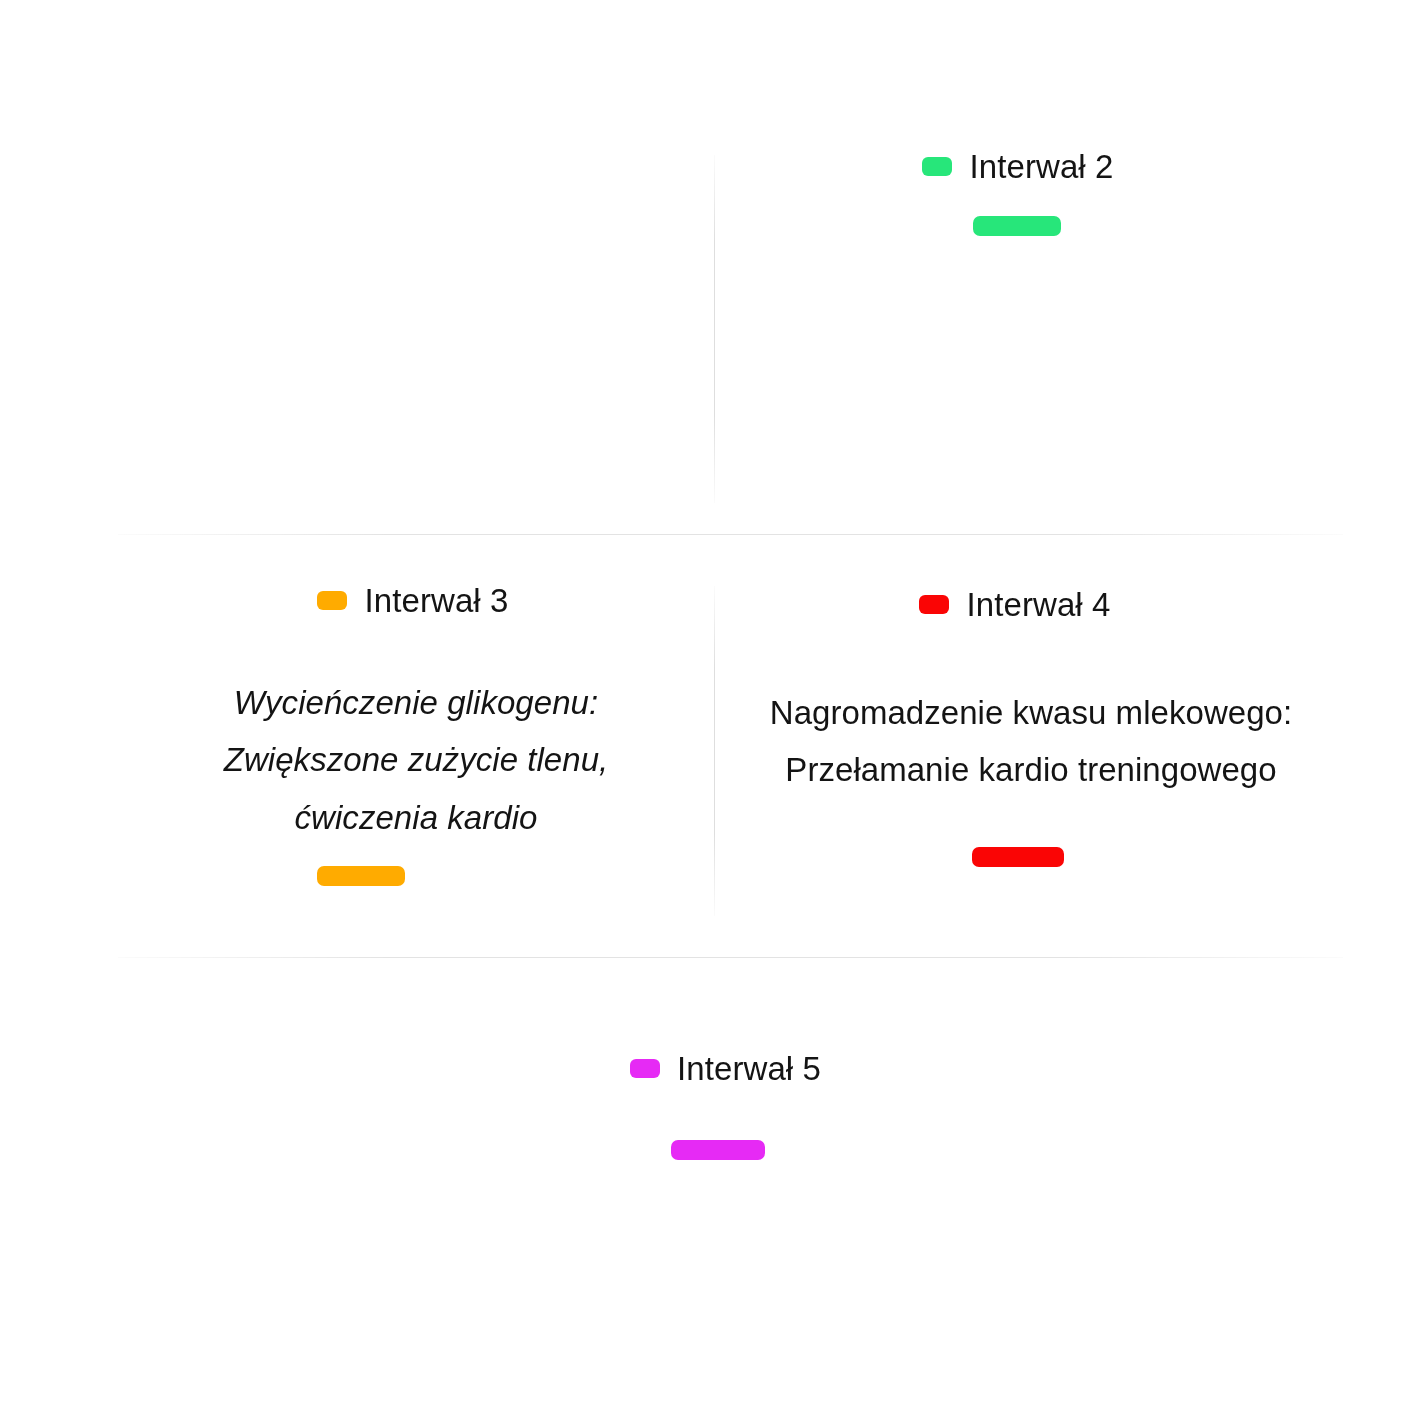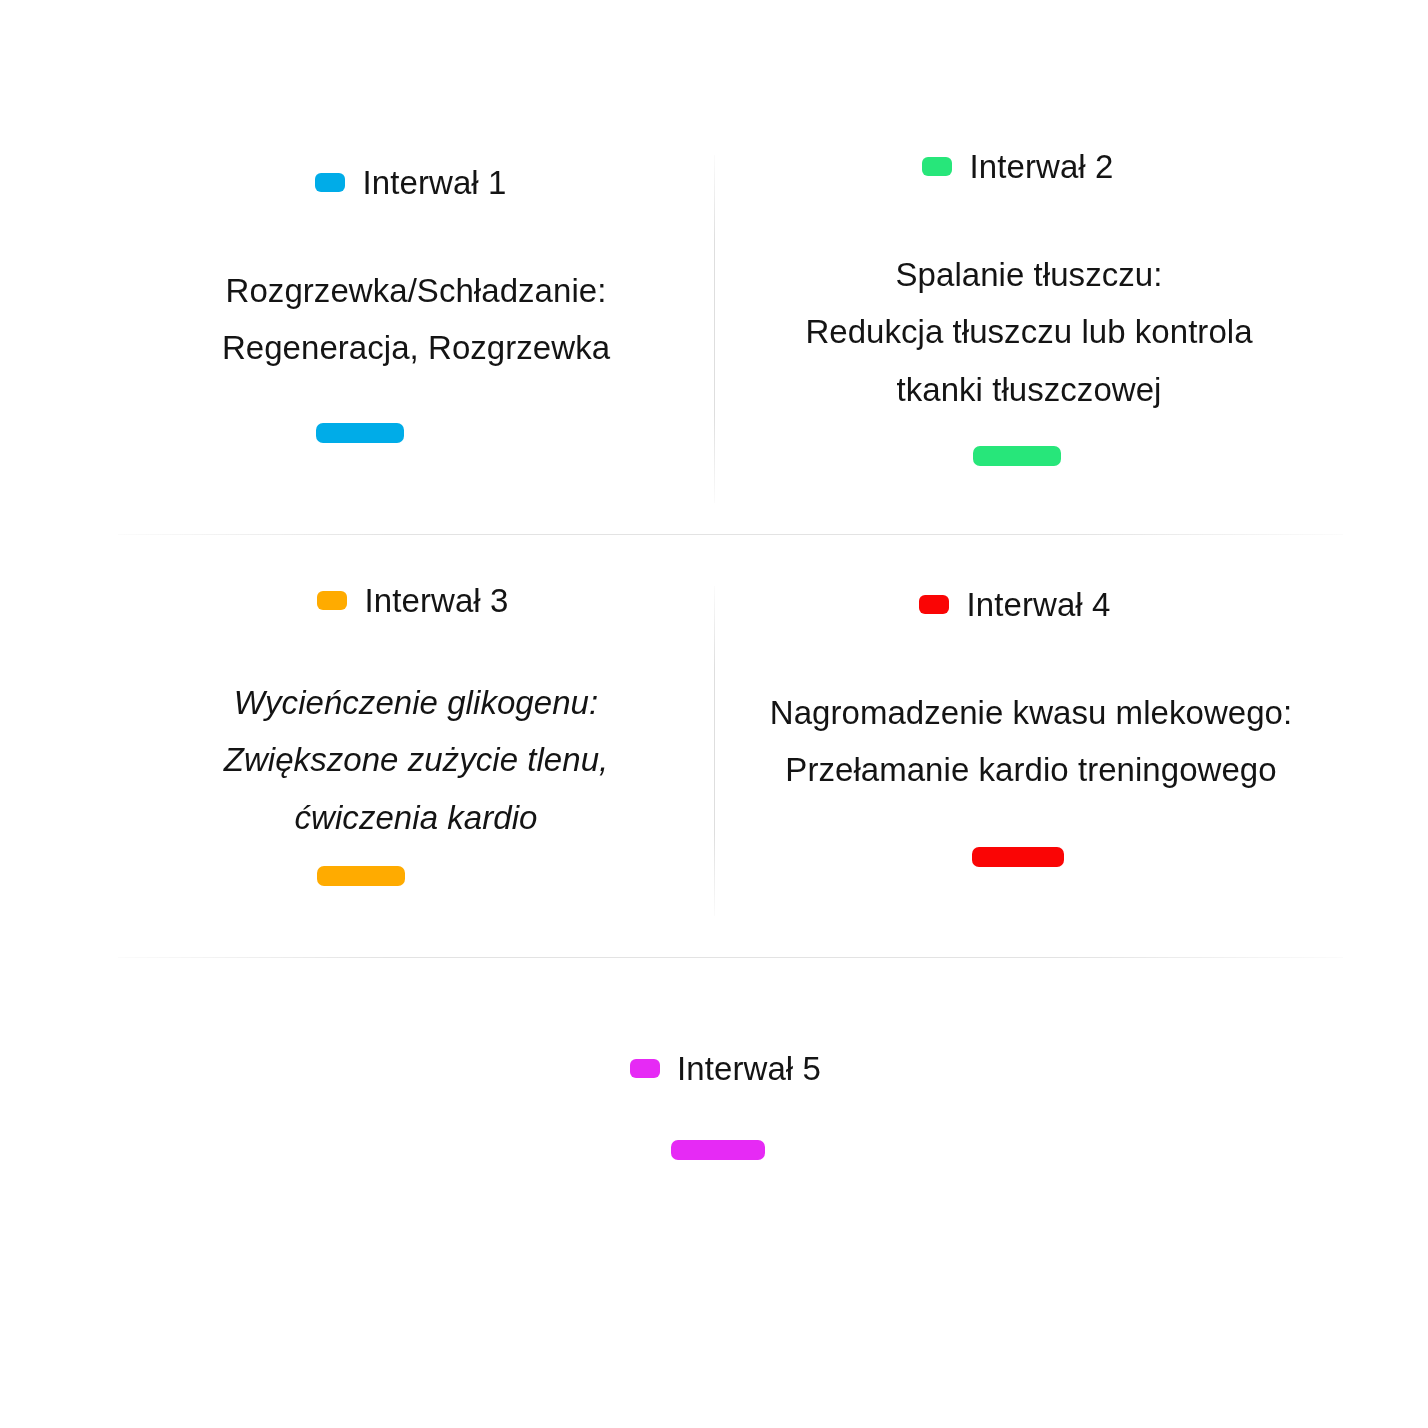--- a/index.html
+++ b/index.html
@@ -139,38 +139,26 @@
 </head>
 <body style="background: rgb(255, 255, 255); color: rgb(20, 20, 20);">
 
 <div class="board">
 
   <div class="h-divider d1"></div>
   <div class="h-divider d2"></div>
   <div class="v-divider v1"></div>
   <div class="v-divider v2"></div>
 
-  <div class="cell cell-r1c1">
-    <div class="legend">
-      <span class="swatch" style="background: rgb(0, 172, 232);"></span>
-      <span class="legend-label">Interwał 1</span>
-    </div>
-    <div class="desc">Rozgrzewka/Schładzanie:
-Regeneracja, Rozgrzewka</div>
-    <div class="bar" style="background: rgb(0, 172, 232);"></div>
-  </div>
 
   <div class="cell cell-r1c2">
     <div class="legend">
       <span class="swatch" style="background: rgb(39, 230, 122);"></span>
       <span class="legend-label">Interwał 2</span>
     </div>
-    <div class="desc">Spalanie tłuszczu:
-Redukcja tłuszczu lub kontrola
-tkanki tłuszczowej</div>
     <div class="bar" style="background: rgb(39, 230, 122);"></div>
   </div>
 
   <div class="cell cell-r2c1">
     <div class="legend">
       <span class="swatch" style="background: rgb(255, 171, 0);"></span>
       <span class="legend-label">Interwał 3</span>
     </div>
     <div class="desc">Wycieńczenie glikogenu:
 Zwiększone zużycie tlenu,

